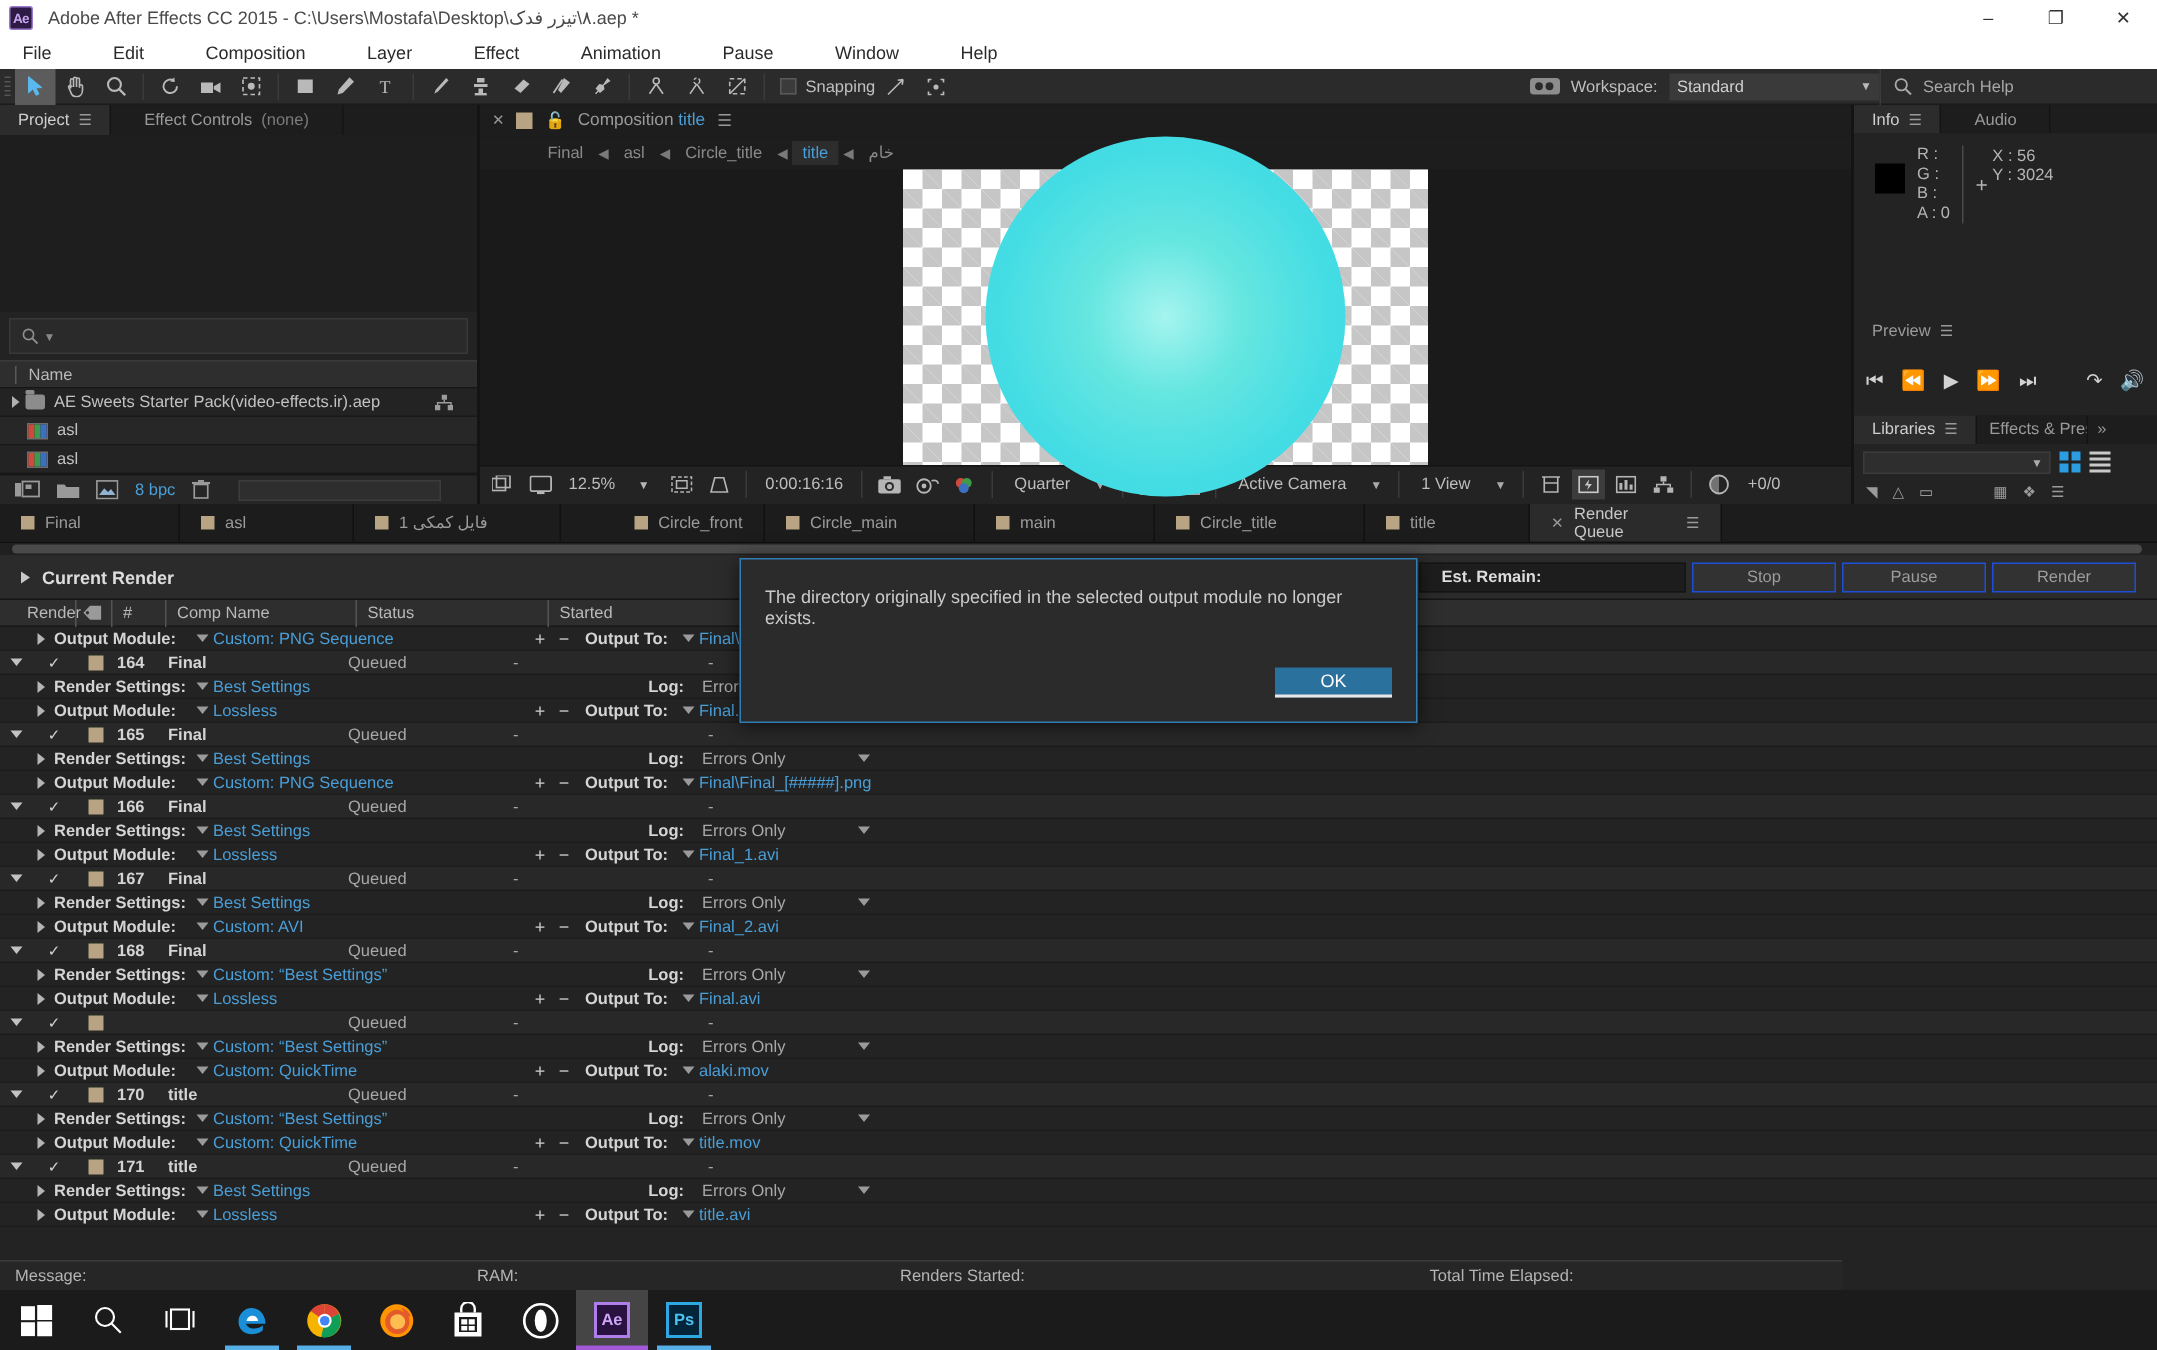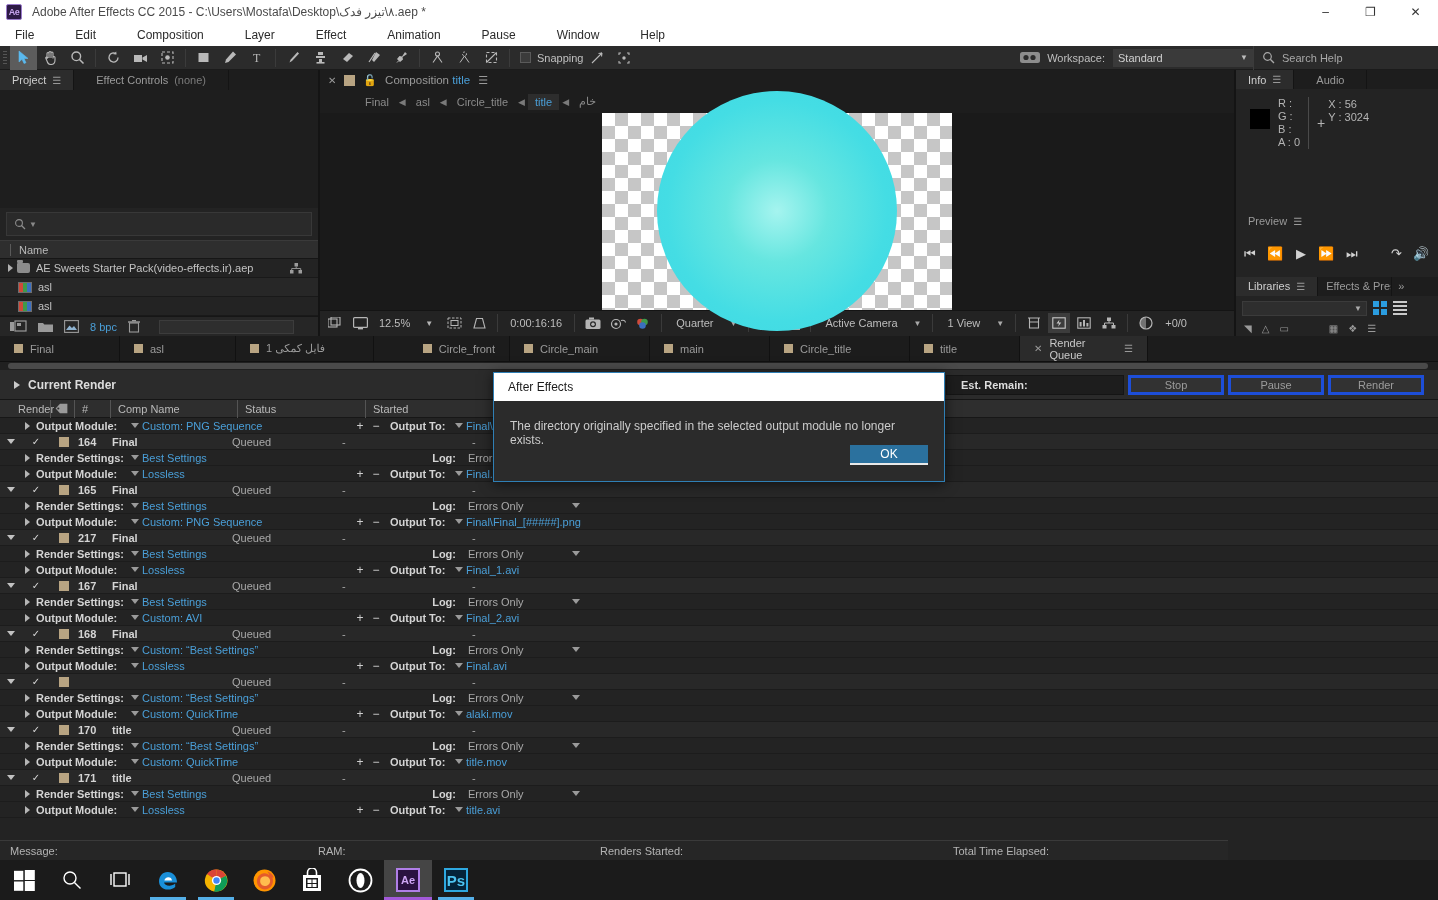--- a/index.html
+++ b/index.html
@@ -139,21 +139,21 @@
   
   .rq{ position:absolute; top:362px; left:0; width:1438px; height:478px; background:#232323; }
   .rq-scroll{ height:8px; background:#202020; position:relative;}
   .rq-thumb{ position:absolute; left:8px; top:1px; width:1420px; height:6px; background:#4a4a4a; border-radius:3px;}
   .cur-render{ height:30px; background:#2b2b2b; display:flex; align-items:center; border-bottom:1px solid #151515;}
   .cr-tri{ width:0;height:0;border-left:6px solid #c9c9c9;border-top:4px solid transparent;border-bottom:4px solid transparent; margin:0 8px 0 14px;}
   .cr-label{ font-size:12px; color:#ddd; font-weight:bold;}
   .cr-est{ margin-left:auto; display:flex; align-items:center; gap:0;}
   .est-box{ width:178px;height:20px;background:#1d1d1d;border:1px solid #151515;display:flex;align-items:center;padding-left:14px;
     font-size:11px; font-weight:bold; color:#ddd;}
-  .rq-btn{ width:96px;height:20px;background:#323232;border:3px solid #1d4ed8;display:flex;align-items:center;justify-content:center;
+  .rq-btn{ width:96px;height:20px;background:#323232;border:1px solid #1d4ed8;display:flex;align-items:center;justify-content:center;
     font-size:11px; color:#9c9c9c; margin-left:4px;}
   .rq-btn:last-child{ margin-right:14px;}
 
   .rq-hdr{ height:18px; background:#2e2e2e; display:flex; align-items:center; font-size:11px; color:#b9b9b9;
     border-bottom:1px solid #171717;}
   .rq-hdr .c{ display:flex; align-items:center; height:18px; border-left:1px solid #545454; padding-left:7px;}
   .rq-hdr .c:first-child{ border-left:none; padding-left:18px;}
 
   .rrow{ height:16px; display:flex; align-items:center; font-size:11px; position:relative;
     border-bottom:1px solid #1c1c1c;}
@@ -187,21 +187,21 @@
   
   .taskbar{ position:absolute; top:860px; left:0; width:1438px; height:40px; background:#1b1b1b;
     display:flex; align-items:center; }
   .tb-item{ width:48px;height:40px; display:flex; align-items:center; justify-content:center; position:relative;}
   .tb-item.run:after{ content:""; position:absolute; bottom:0; left:6px; right:6px; height:3px; background:#55b0e8;}
   .tb-item.focus{ background:#454545; }
   .tb-item.focus:after{ content:""; position:absolute; bottom:0; left:0; right:0; height:3px; background:#a259d9;}
   .ae-tile{ width:24px;height:24px;border:2px solid #b07ee8;background:#2a1240;color:#cfa6f5;
     font-size:11px;font-weight:bold;display:flex;align-items:center;justify-content:center;}
   .ps-tile{ width:24px;height:24px;border:2px solid #2ea8e0;background:#04243a;color:#4cc3f0;
-    font-size:15px;font-weight:bold;display:flex;align-items:center;justify-content:center;}
+    font-size:11px;font-weight:bold;display:flex;align-items:center;justify-content:center;}
 </style>
 </head>
 <body>
 
 <div class="app">
 
   <div class="titlebar">
     <div class="ae-logo">Ae</div>
     <div class="title-text">Adobe After Effects CC 2015 - C:\Users\Mostafa\Desktop\٨\تیزر فدک.aep *</div>
     <div class="win-btns">
@@ -859,21 +859,21 @@
           <span class="lnk" style="width:220px;">Final\Final_[#####].png</span>
         </div>
         <div class="rrow comp">
           <span style="width:22px;display:flex;justify-content:center;">
             <i class="tri-d"></i>
           </span>
           <span class="chk" style="width:28px;text-align:center;">✓</span>
           <span style="width:28px;display:flex;justify-content:center;">
             <i class="csq"></i>
           </span>
-          <span class="lbl" style="width:34px;">217</span>
+          <span class="lbl" style="width:34px;">166</span>
           <span class="lbl" style="width:120px;">Final</span>
           <span class="dim" style="width:110px;">Queued</span>
           <span class="dim" style="width:130px;">-</span>
           <span class="dim" style="width:110px;">-</span>
         </div>
         <div class="rrow sub">
           <span style="width:36px;display:flex;justify-content:flex-end;padding-right:6px;">
             <i class="tri-r"></i>
           </span>
           <span class="lbl" style="width:92px;">Render Settings:</span>
@@ -1138,21 +1138,20 @@
   </div>
 
   <div class="statusbar">
     <span style="left:10px;">Message:</span>
     <span style="left:318px;">RAM:</span>
     <span style="left:600px;">Renders Started:</span>
     <span style="left:953px;">Total Time Elapsed:</span>
   </div>
 
   <div class="modal">
-    <div class="modal-title">After Effects</div>
     <div class="modal-body">The directory originally specified in the selected output module no longer exists.</div>
     <div class="modal-ok">OK</div>
   </div>
 
   <div class="taskbar">
     <div class="tb-item">
       <svg width="21" height="21" viewBox="0 0 21 21">
           <rect x="0" y="0.8" width="9.3" height="9.3" fill="#fff"></rect>
           <rect x="10.8" y="0" width="10" height="10" fill="#fff"></rect>
           <rect x="0" y="11.5" width="9.3" height="9.3" fill="#fff"></rect>

